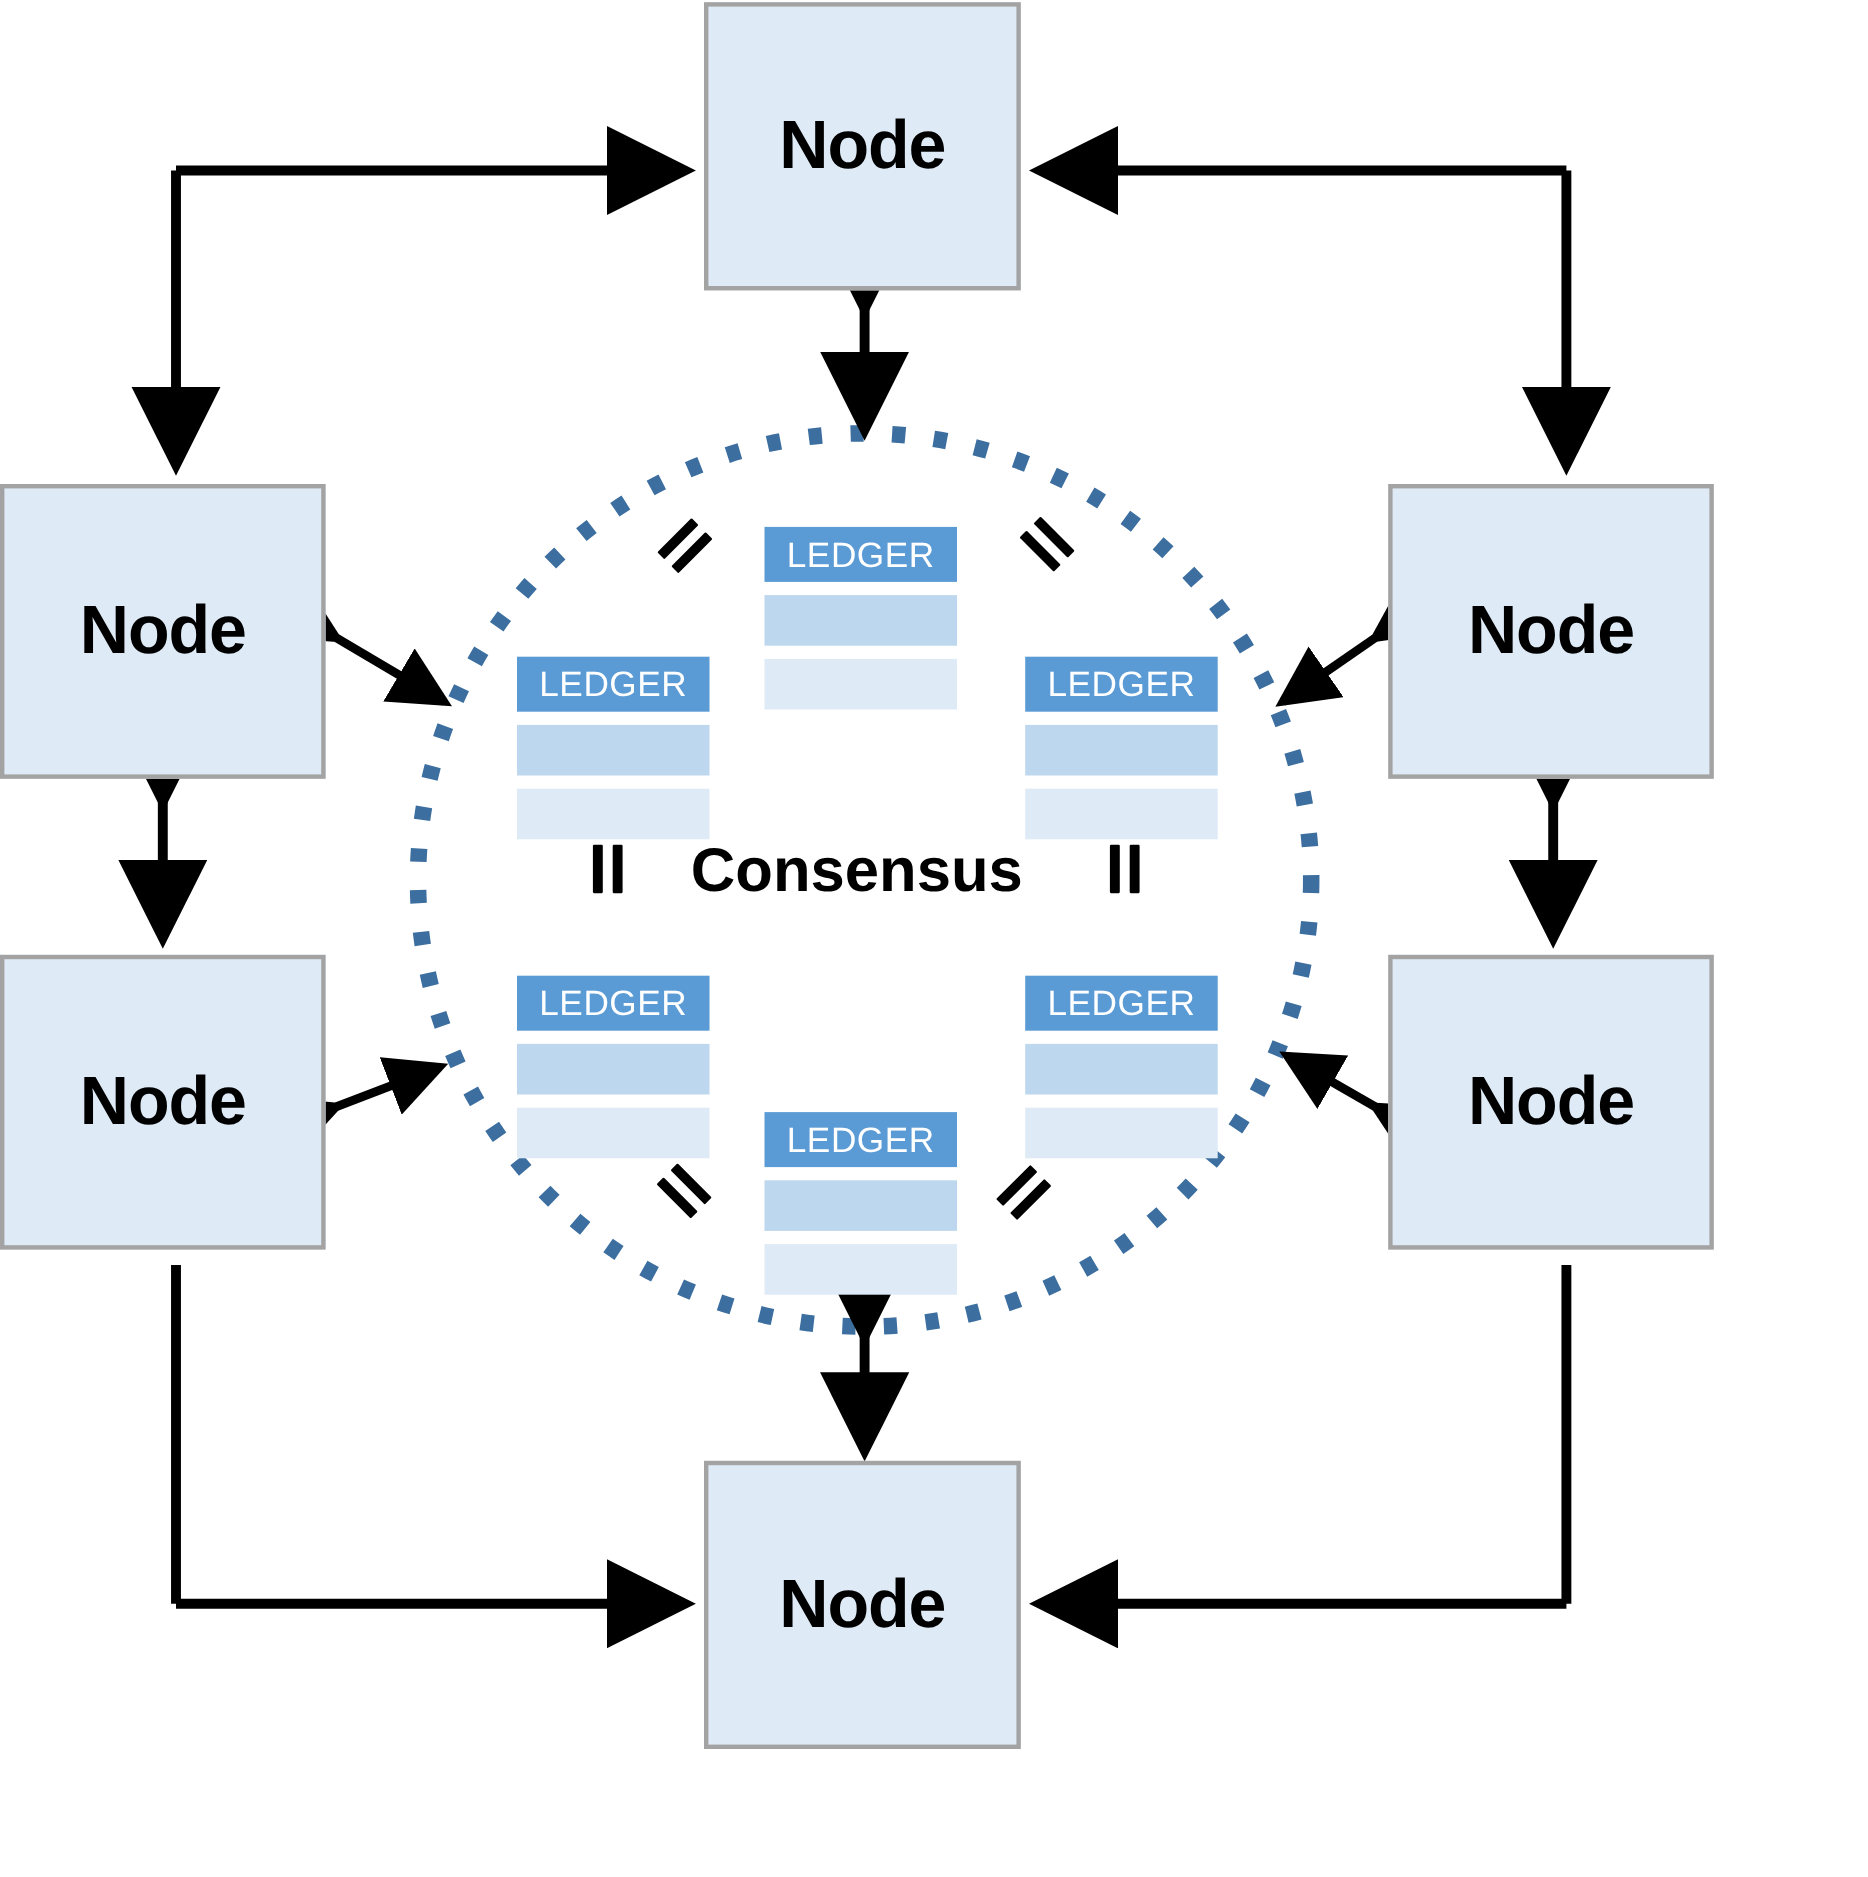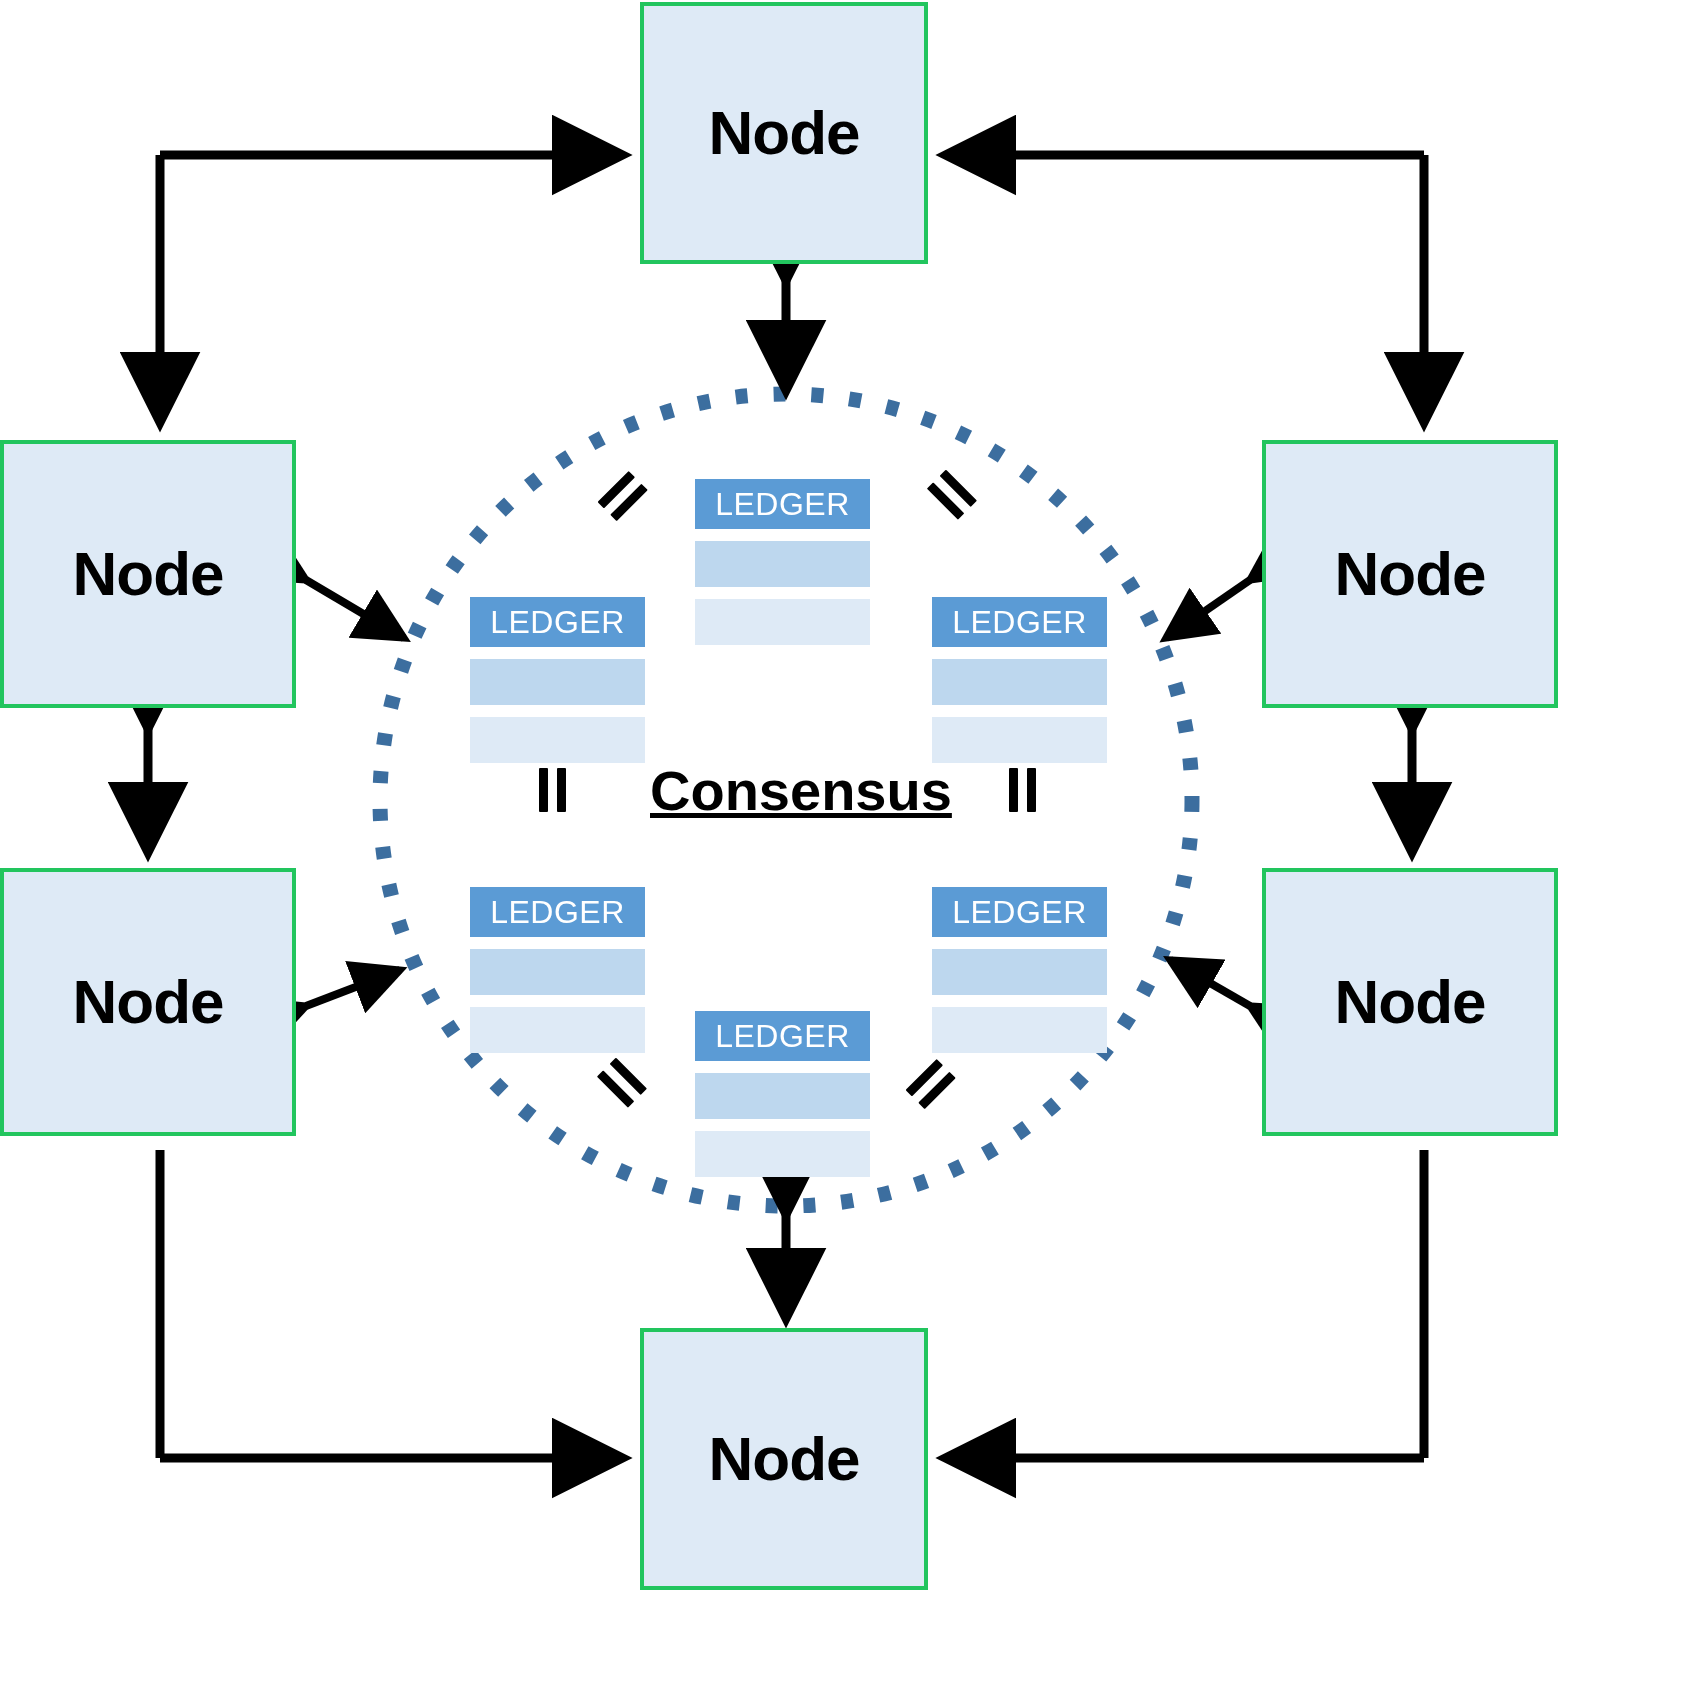--- a/index.html
+++ b/index.html
@@ -14,21 +14,21 @@
   #wires{
     position:absolute;
     left:0; top:0;
     width:1698px;
     height:1706px;
     pointer-events:none;
   }
   .node-box{
     position:absolute;
     background:#DEEAF6;
-    border:4px solid #22c55e;
+    border:4px solid #a3a3a3;
     box-sizing:border-box;
     display:flex;
     align-items:center;
     justify-content:center;
   }
   .node-label{
     font-size:62px;
     font-weight:bold;
     color:#000000;
     letter-spacing:-1px;
@@ -206,15 +206,15 @@
   </div>
   <div class="eq rot-p45" style="left:600px;top:1060px;">
     <span class="a"></span>
       <span class="b"></span>
   </div>
   <div class="eq rot-45" style="left:908px;top:1060px;">
     <span class="a"></span>
       <span class="b"></span>
   </div>
 
-  <div class="consensus" style="left:650px;top:758px;text-decoration:underline;">Consensus</div>
+  <div class="consensus" style="left:628px;top:758px;">Consensus</div>
 
 </div>
 
 </body></html>

